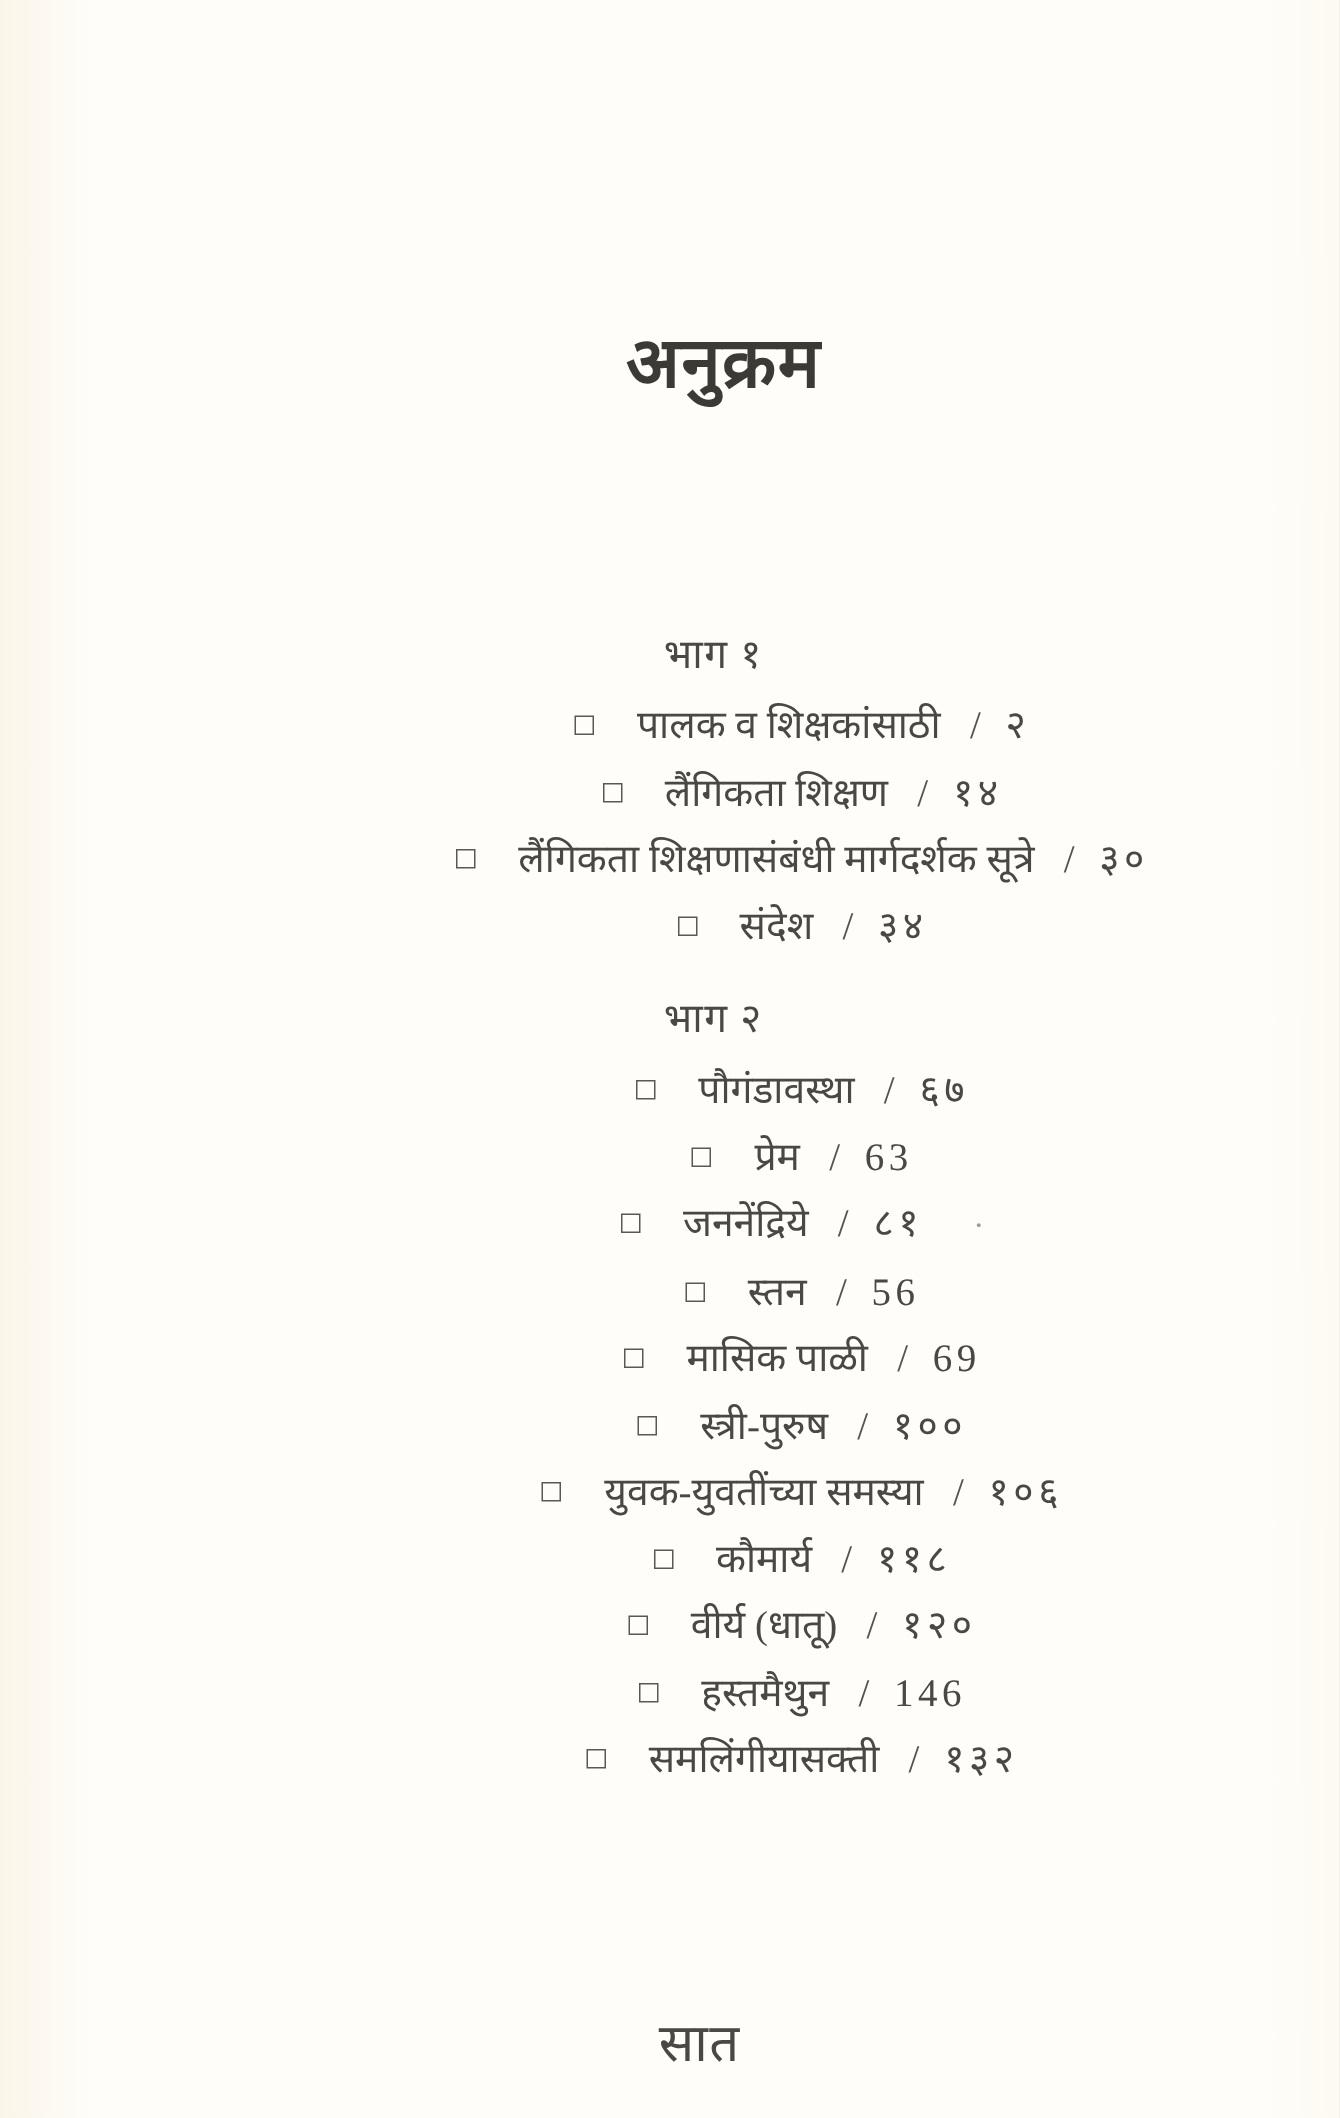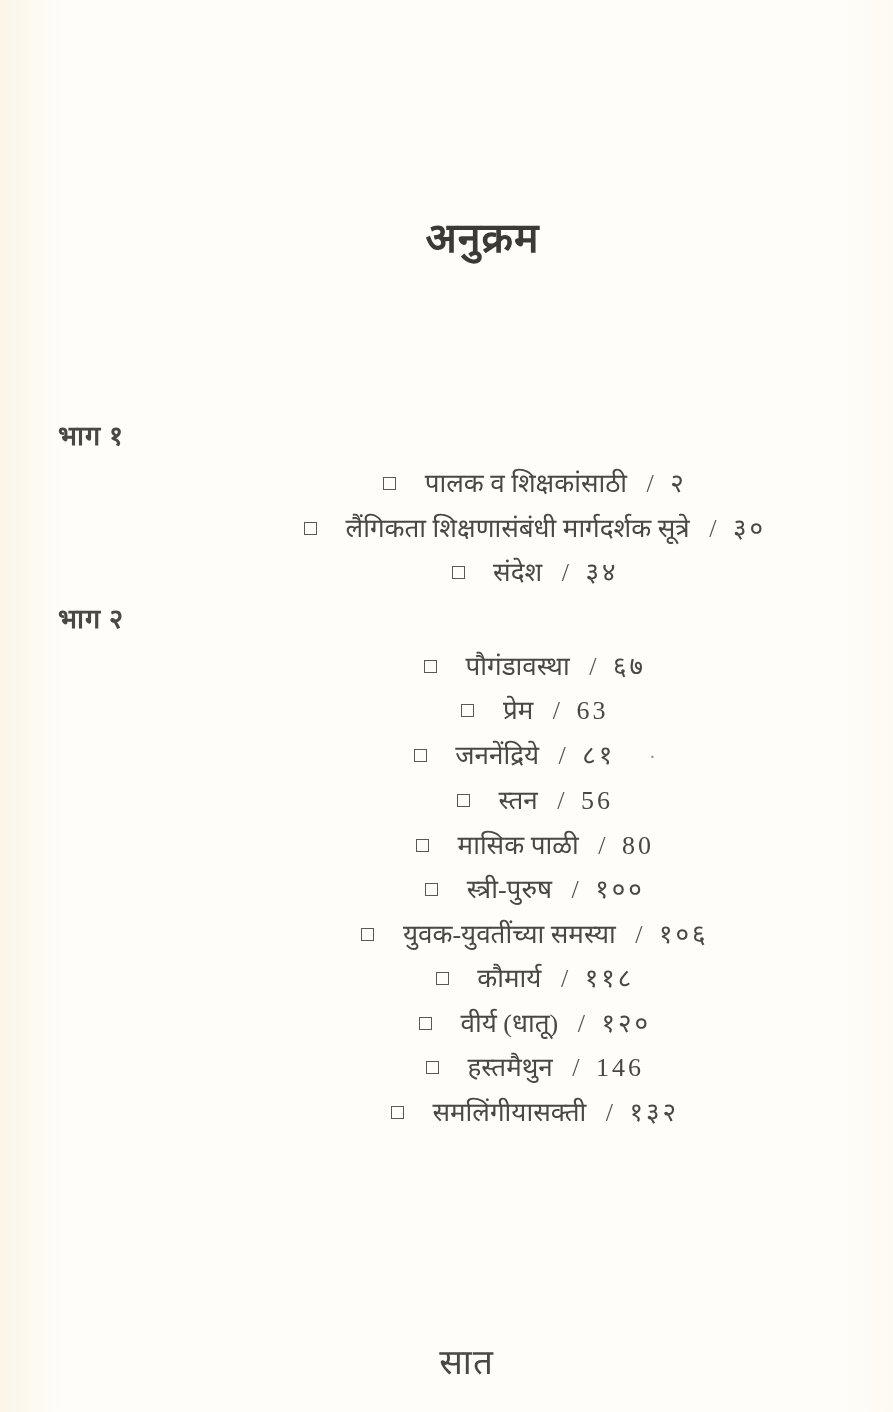--- a/index.html
+++ b/index.html
@@ -17,41 +17,42 @@
     overflow: hidden;
   }
   .title {
     position: absolute;
     top: 208px;
     left: 0;
     right: 0;
     margin: 0;
     padding-left: 72px;           
     text-align: center;
-    font-size: 41px;
+    font-size: 47px;
     font-weight: 700;
     letter-spacing: 1px;
     color: #3b3a35;
   }
   .sections {
     position: absolute;
     top: 413px;
     left: 0;
     right: 0;
   }
   .section-heading {
     margin: 0;
     padding-left: 58px;
     font-size: 27px;
-    font-weight: 700;
+    font-weight: 400;
     line-height: 47px;
     color: #4a4843;
     letter-spacing: 1px;
-  }
-  .section + .section { }
+    text-align: center;
+  }
+  .section + .section { margin-top: 16px; }
   .items {
     list-style: none;
     margin: 2px 0 0 0;
     padding: 0 0 0 177px;
   }
   .item {
     line-height: 44.5px;
     font-size: 26px;
     white-space: nowrap;
     text-align: center;
@@ -94,20 +95,27 @@
     <h2 class="section-heading">भाग १</h2>
     <ul class="items">
   <li class="item">
     <span class="bullet"></span>
     <span class="label">पालक व शिक्षकांसाठी</span>
     <span class="sep">/</span>
     <span class="pageno">२</span>
     
   </li>
 
+  <li class="item">
+    <span class="bullet"></span>
+    <span class="label">लैंगिकता शिक्षण</span>
+    <span class="sep">/</span>
+    <span class="pageno">१४</span>
+    
+  </li>
 
   <li class="item">
     <span class="bullet"></span>
     <span class="label">लैंगिकता शिक्षणासंबंधी मार्गदर्शक सूत्रे</span>
     <span class="sep">/</span>
     <span class="pageno">३०</span>
     
   </li>
 
   <li class="item">
@@ -153,21 +161,21 @@
     <span class="label">स्तन</span>
     <span class="sep">/</span>
     <span class="pageno">56</span>
     
   </li>
 
   <li class="item">
     <span class="bullet"></span>
     <span class="label">मासिक पाळी</span>
     <span class="sep">/</span>
-    <span class="pageno">80</span>
+    <span class="pageno">69</span>
     
   </li>
 
   <li class="item">
     <span class="bullet"></span>
     <span class="label">स्त्री-पुरुष</span>
     <span class="sep">/</span>
     <span class="pageno">१००</span>
     
   </li>

